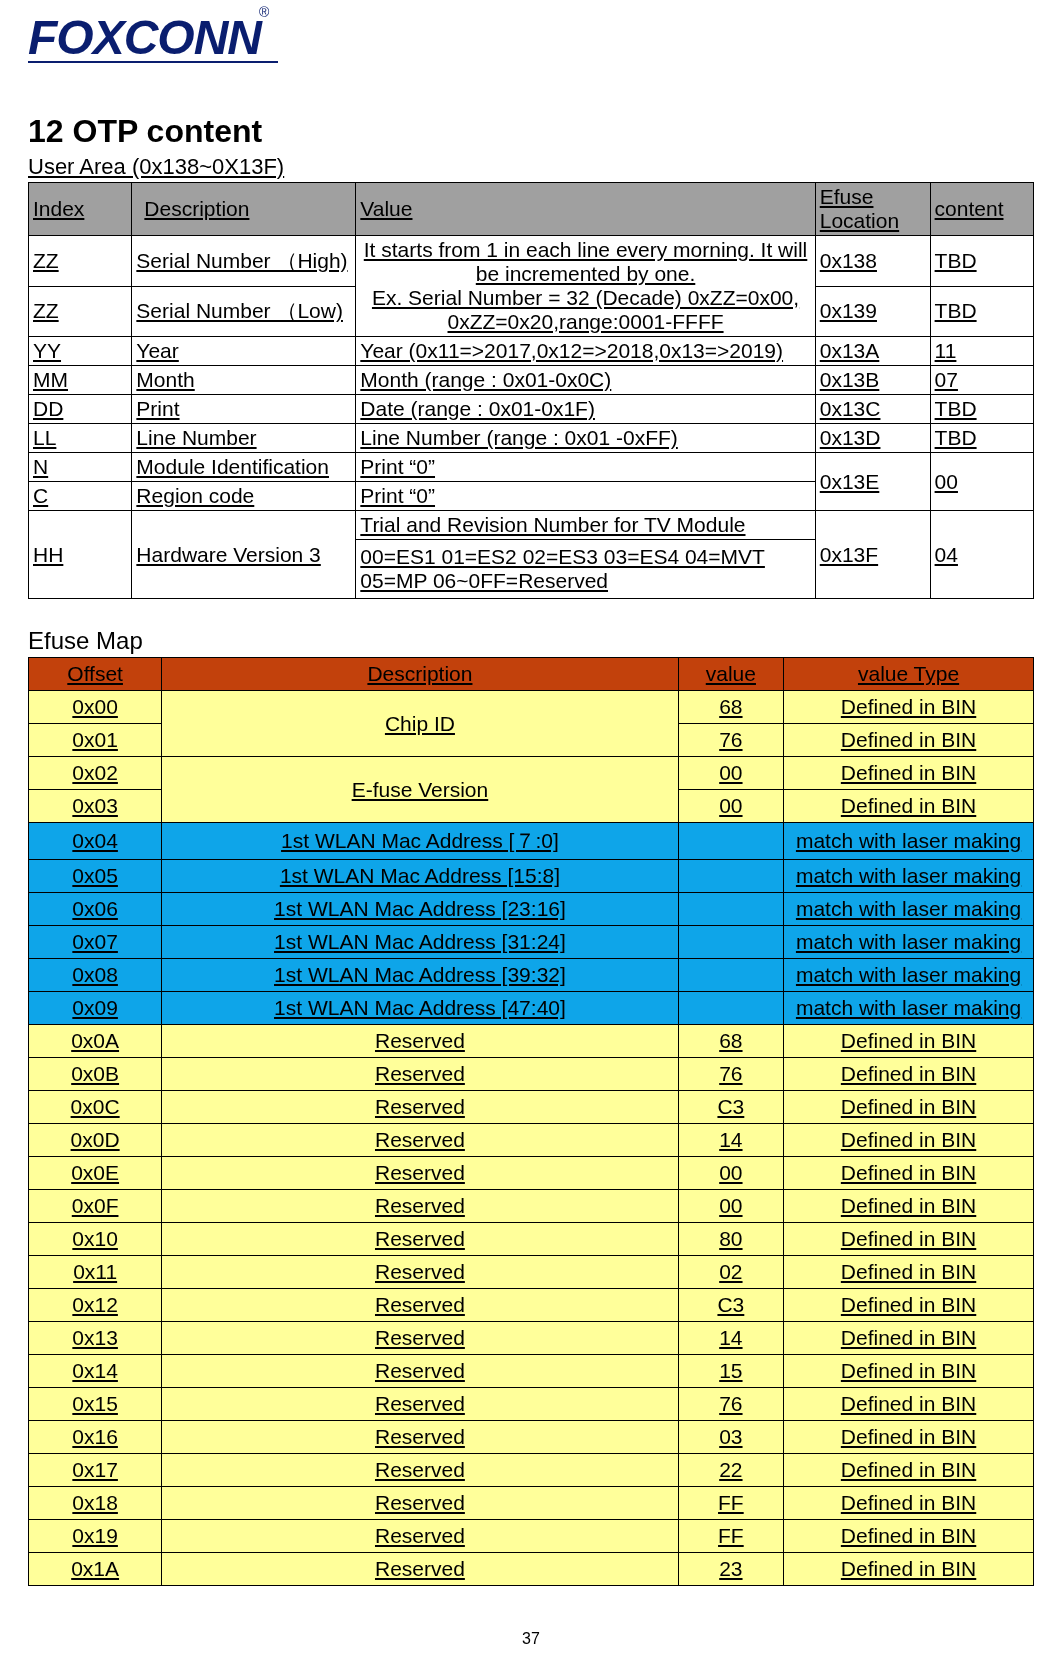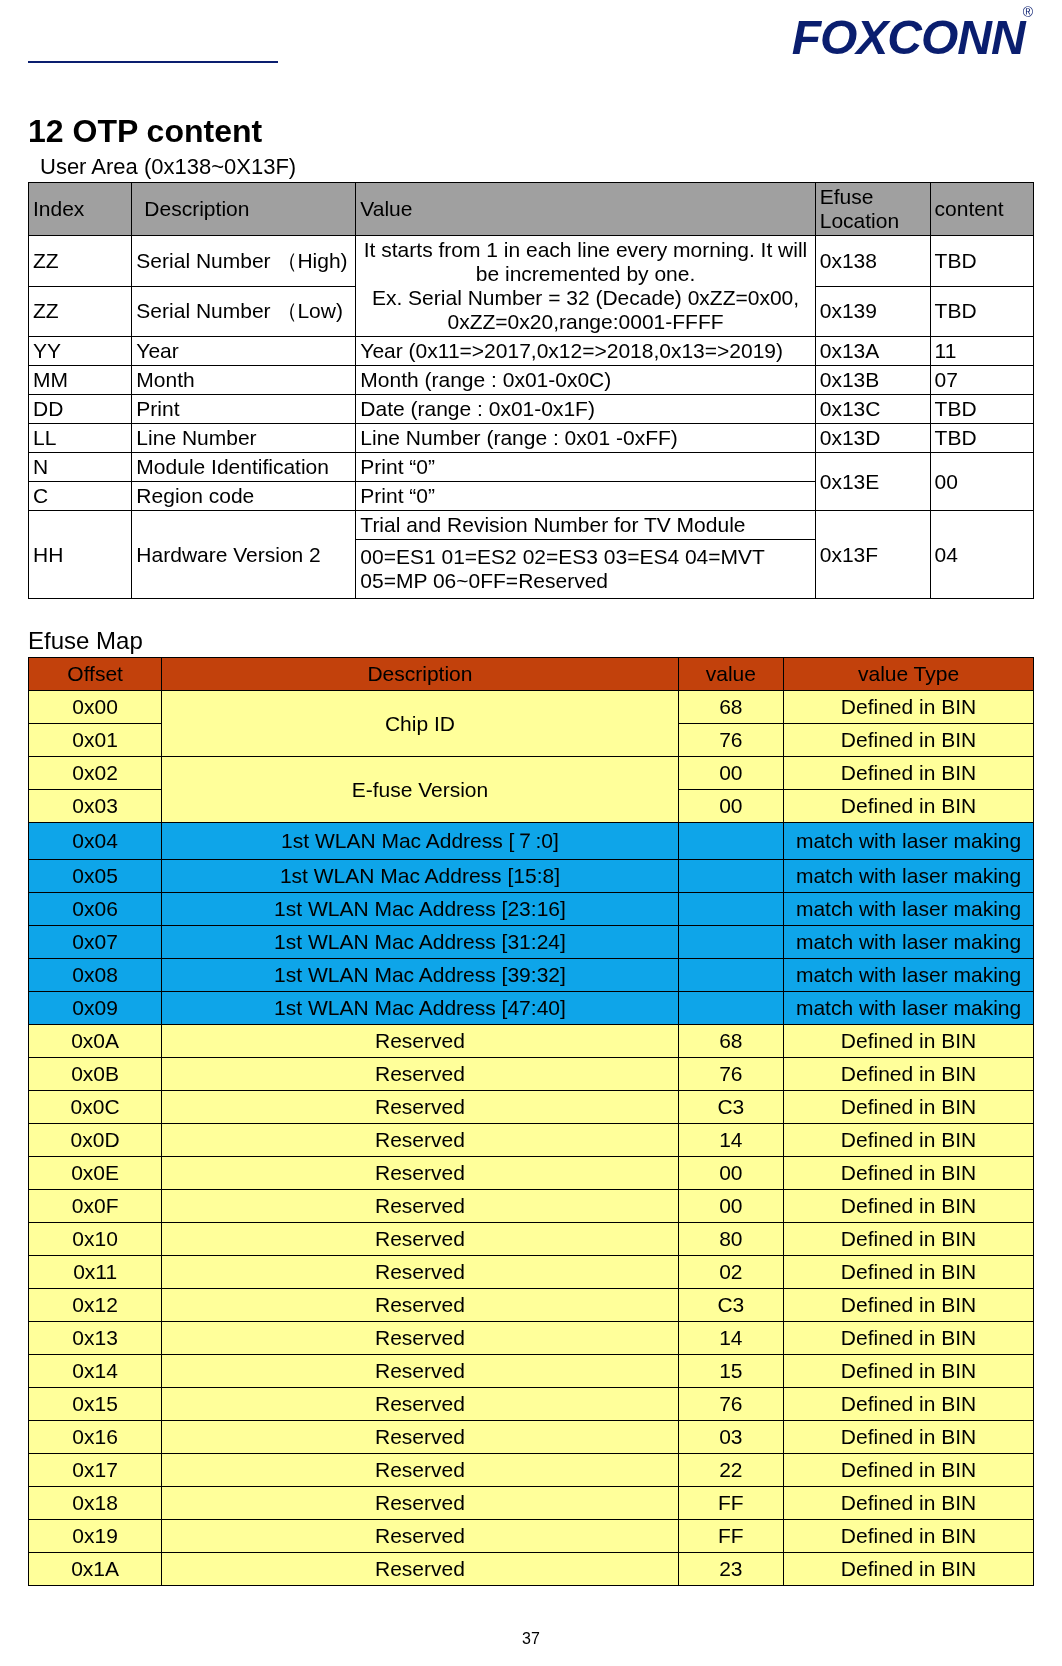--- a/index.html
+++ b/index.html
@@ -1,23 +1,23 @@
 <!DOCTYPE html>
 <html><head>
 <meta charset="utf-8">
 <style>
   html,body{margin:0;padding:0;background:#fff;color:#000;font-family:Arial,Helvetica,sans-serif;}
   .page{width:1062px;min-height:1666px;margin:0 auto;position:relative;padding:0 28px 0 28px;box-sizing:border-box;}
-  .logo-wrap{padding-top:10px;text-align:right;}
+  .logo-wrap{padding-top:10px;}
   .logo{font-family:Arial,Helvetica,sans-serif;font-weight:900;font-style:italic;color:#0a1e6f;font-size:48px;letter-spacing:-1px;display:inline-block;}
   .logo sup{font-size:14px;font-style:normal;font-weight:400;color:#0a1e6f;vertical-align:top;position:relative;top:-6px;left:-2px;}
   .logo-line{height:2px;background:#0a1e6f;width:250px;margin-top:-4px;}
   h1.sec-title{font-size:32px;font-weight:bold;margin:50px 0 0 0;}
-  .sub-title{font-size:22px;margin:4px 0 2px 12px;}
-  table{border-collapse:collapse;width:100%;table-layout:fixed;}
+  .sub-title{font-size:22px;margin:4px 0 2px 0;text-decoration:underline;}
+  table{border-collapse:collapse;width:100%;table-layout:fixed;text-decoration:underline;}
   td,th{border:1px solid #000;font-size:21px;padding:2px 4px;vertical-align:middle;text-align:left;}
   .t1 col.c1{width:90px;}
   .t1 col.c2{width:195px;}
   .t1 col.c3{width:400px;}
   .t1 col.c4{width:100px;}
   .t1 col.c5{width:90px;}
   .hdr td{background:#a0a0a0;color:#000;}
   .efuse-title{font-size:24px;margin:28px 0 2px 0;}
   .t2 col.c1{width:120px;}
   .t2 col.c2{width:465px;}
@@ -106,21 +106,21 @@
       <td rowspan="2">0x13E</td>
       <td rowspan="2">00</td>
     </tr>
     <tr>
       <td>C</td>
       <td>Region code</td>
       <td>Print “0”</td>
     </tr>
     <tr>
       <td rowspan="2">HH</td>
-      <td rowspan="2">Hardware Version 2</td>
+      <td rowspan="2">Hardware Version 3</td>
       <td>Trial and Revision Number for TV Module</td>
       <td rowspan="2">0x13F</td>
       <td rowspan="2">04</td>
     </tr>
     <tr>
       <td style="height:54px;">00=ES1 01=ES2 02=ES3 03=ES4 04=MVT 05=MP 06~0FF=Reserved</td>
     </tr>
   </tbody>
     </table>
 

